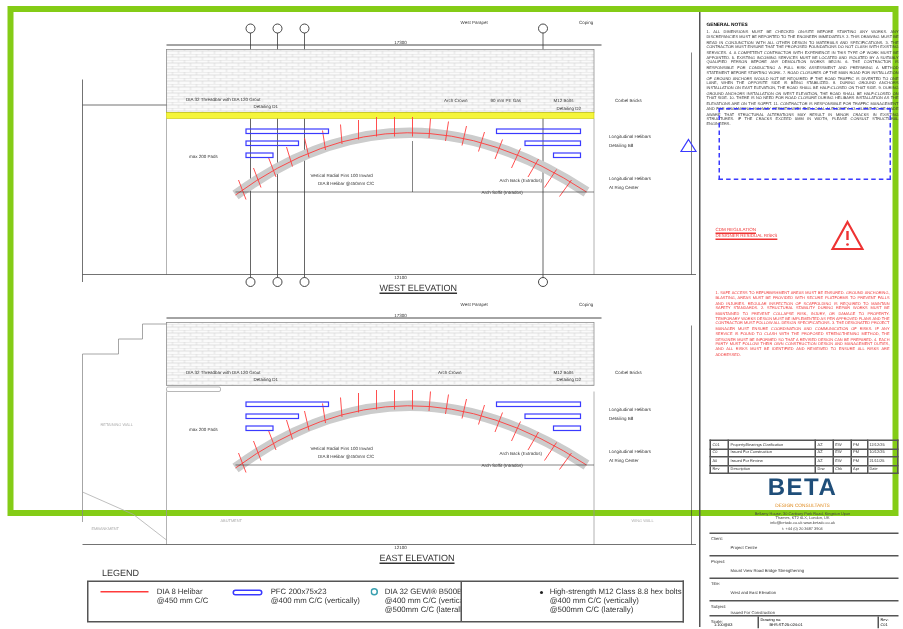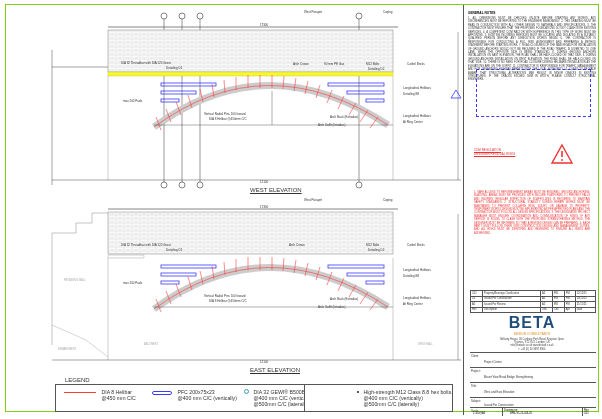--- a/index.html
+++ b/index.html
@@ -1,17 +1,17 @@
 <!DOCTYPE html>
 <html><head>
 <meta charset="utf-8">
 <style>
   html,body{margin:0;padding:0;background:#fff;}
   body{width:602px;height:419px;position:relative;overflow:hidden;font-family:"Liberation Sans",sans-serif;}
-  .sheet{position:absolute;left:5px;top:4px;width:594px;height:408px;border:1px solid #84cc16;box-sizing:border-box;}
+  .sheet{position:absolute;left:5px;top:4px;width:594px;height:340px;border:4px solid #84cc16;box-sizing:border-box;}
   .drawing{position:absolute;left:0;top:0;width:457px;height:410px;}
   .notes{position:absolute;left:457px;top:0;width:137px;height:410px;border-left:1px solid #555;box-sizing:border-box;}
   .notes-title{position:absolute;left:4px;top:6px;font-size:3.2px;font-weight:bold;}
   .notes-body{position:absolute;left:4px;top:12px;width:128px;font-size:2.6px;line-height:3.4px;color:#333;text-align:justify;}
   .rev-box{position:absolute;left:12px;top:64px;width:113px;height:46px;border:1px dashed #3a3aff;}
   .red-title{position:absolute;left:10px;top:144px;font-size:3px;color:#e33;text-decoration:underline;line-height:3.6px;}
   .red-body{position:absolute;left:10px;top:186px;width:116px;font-size:2.6px;line-height:3.4px;color:#e33;text-align:justify;}
   .warn{position:absolute;left:86px;top:138px;}
   .tb{position:absolute;left:0;top:283px;width:136px;height:127px;font-size:3px;}
   .rev-table{position:absolute;left:6px;top:2px;width:126px;border-collapse:collapse;}

